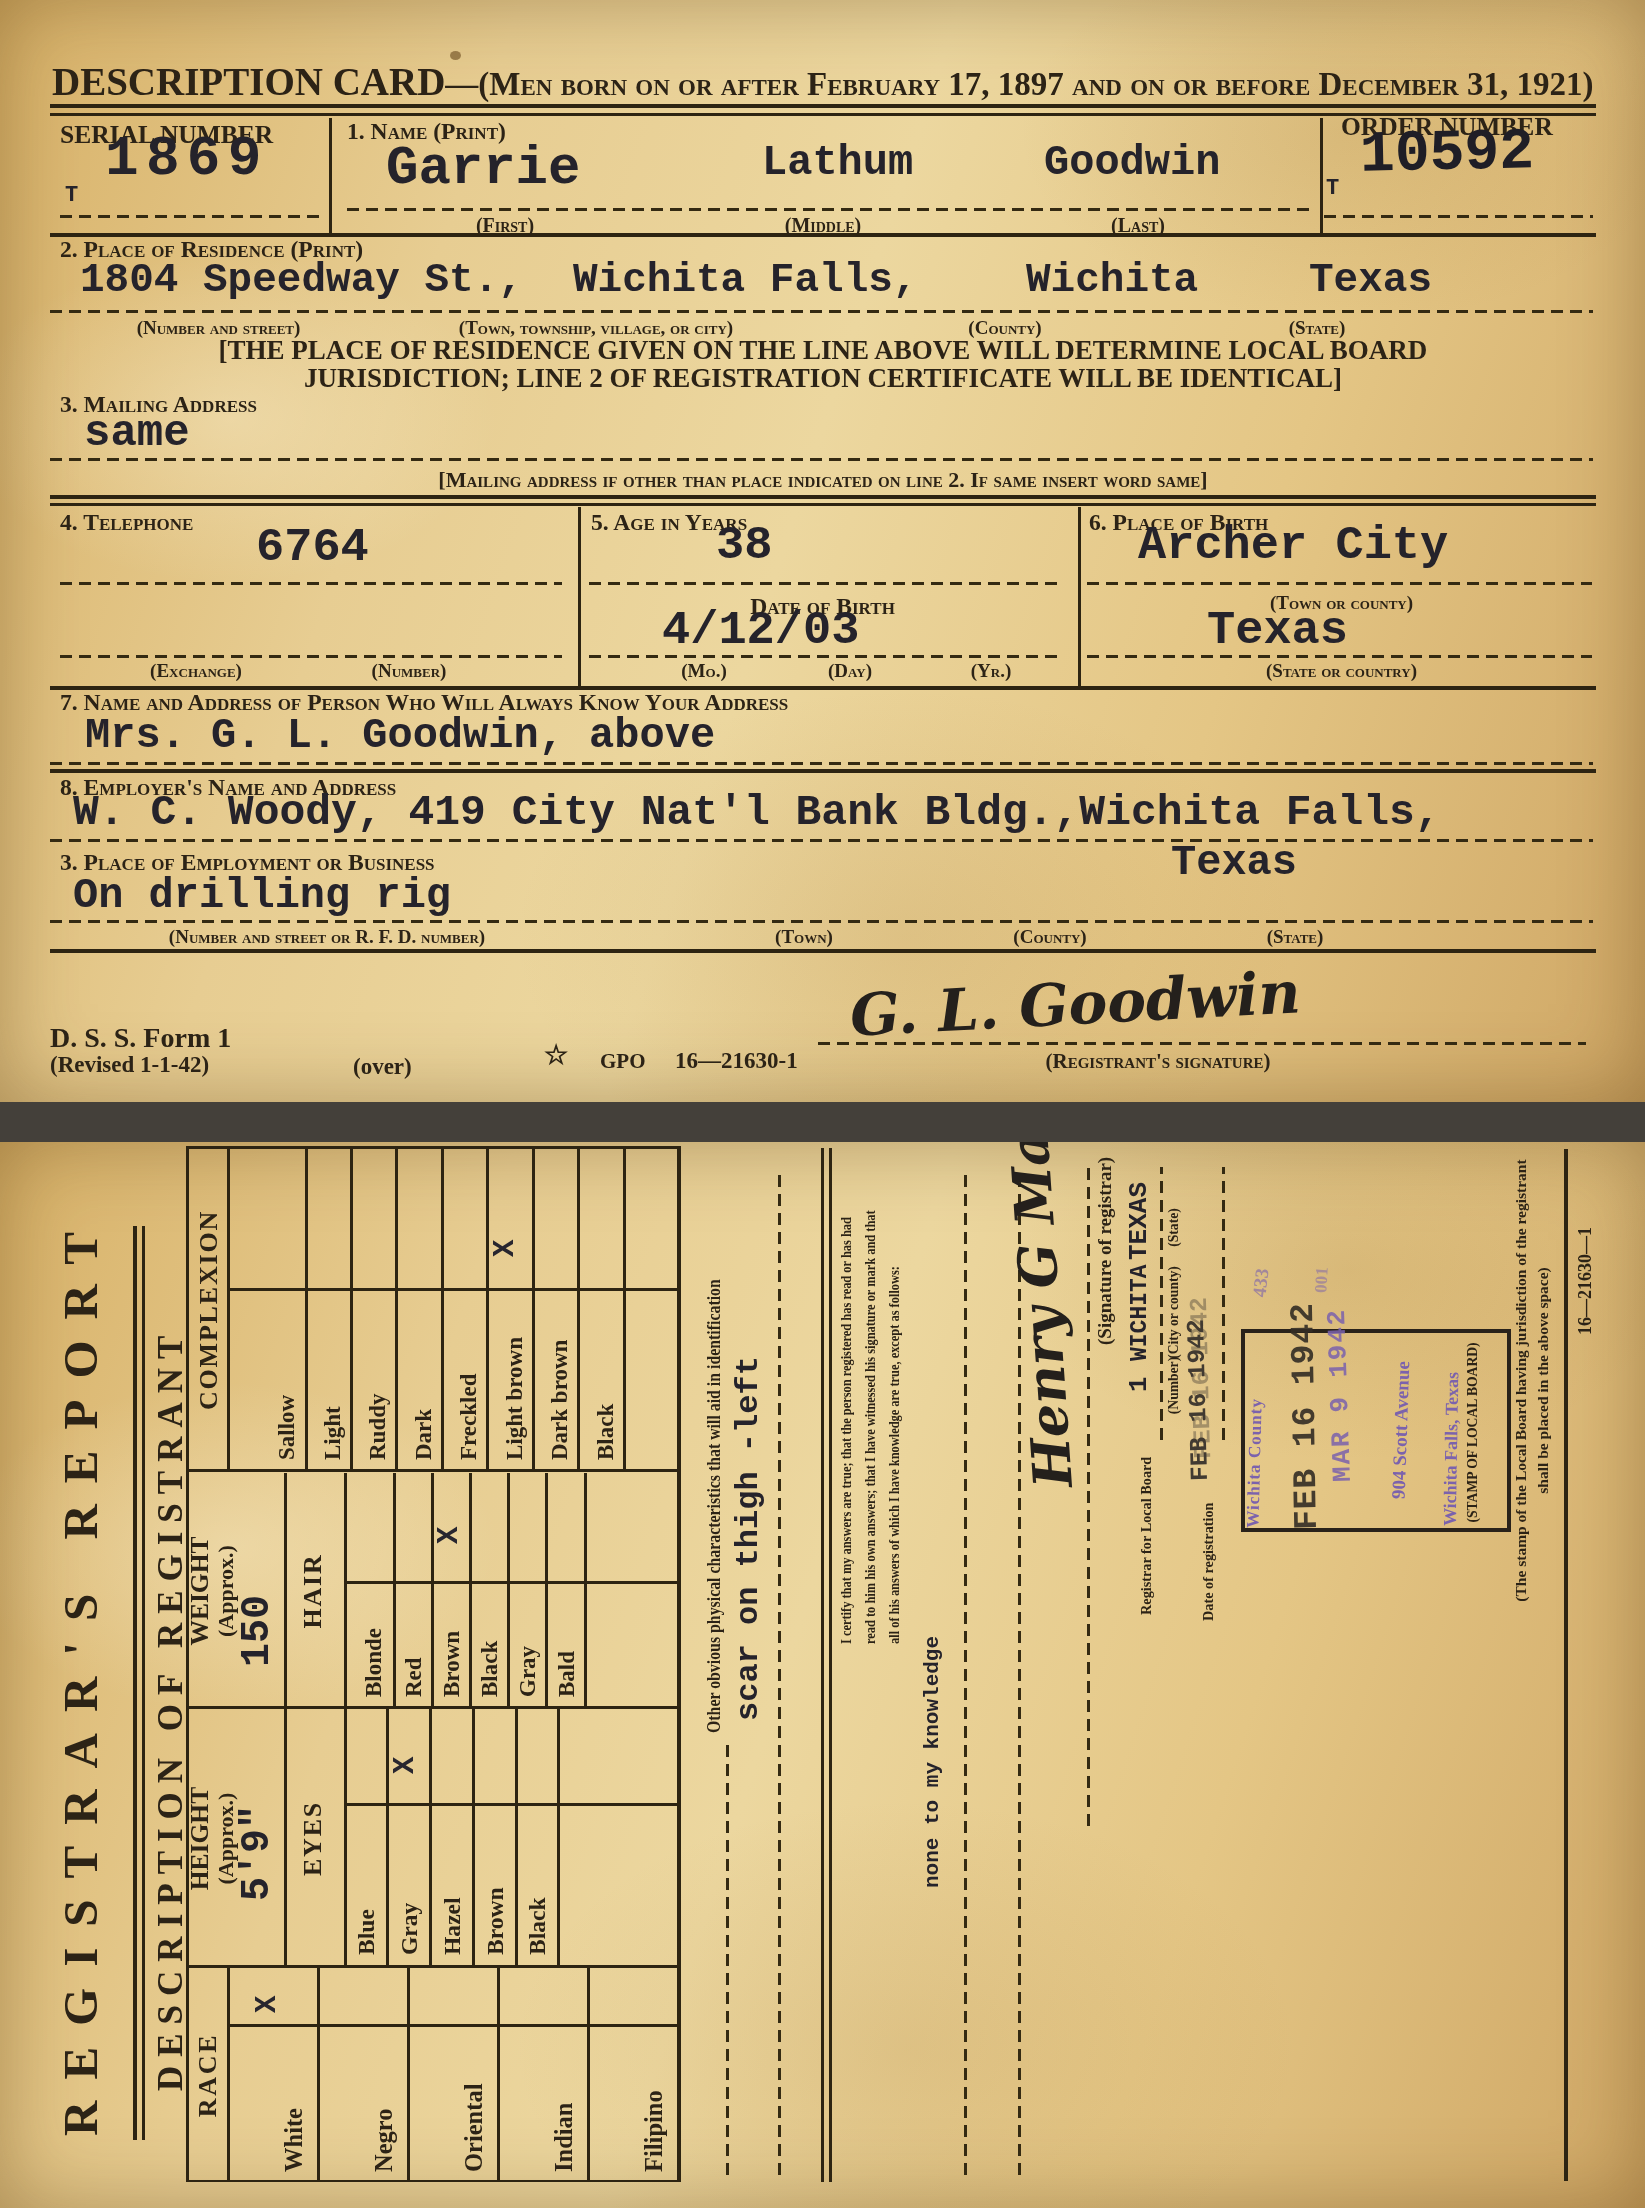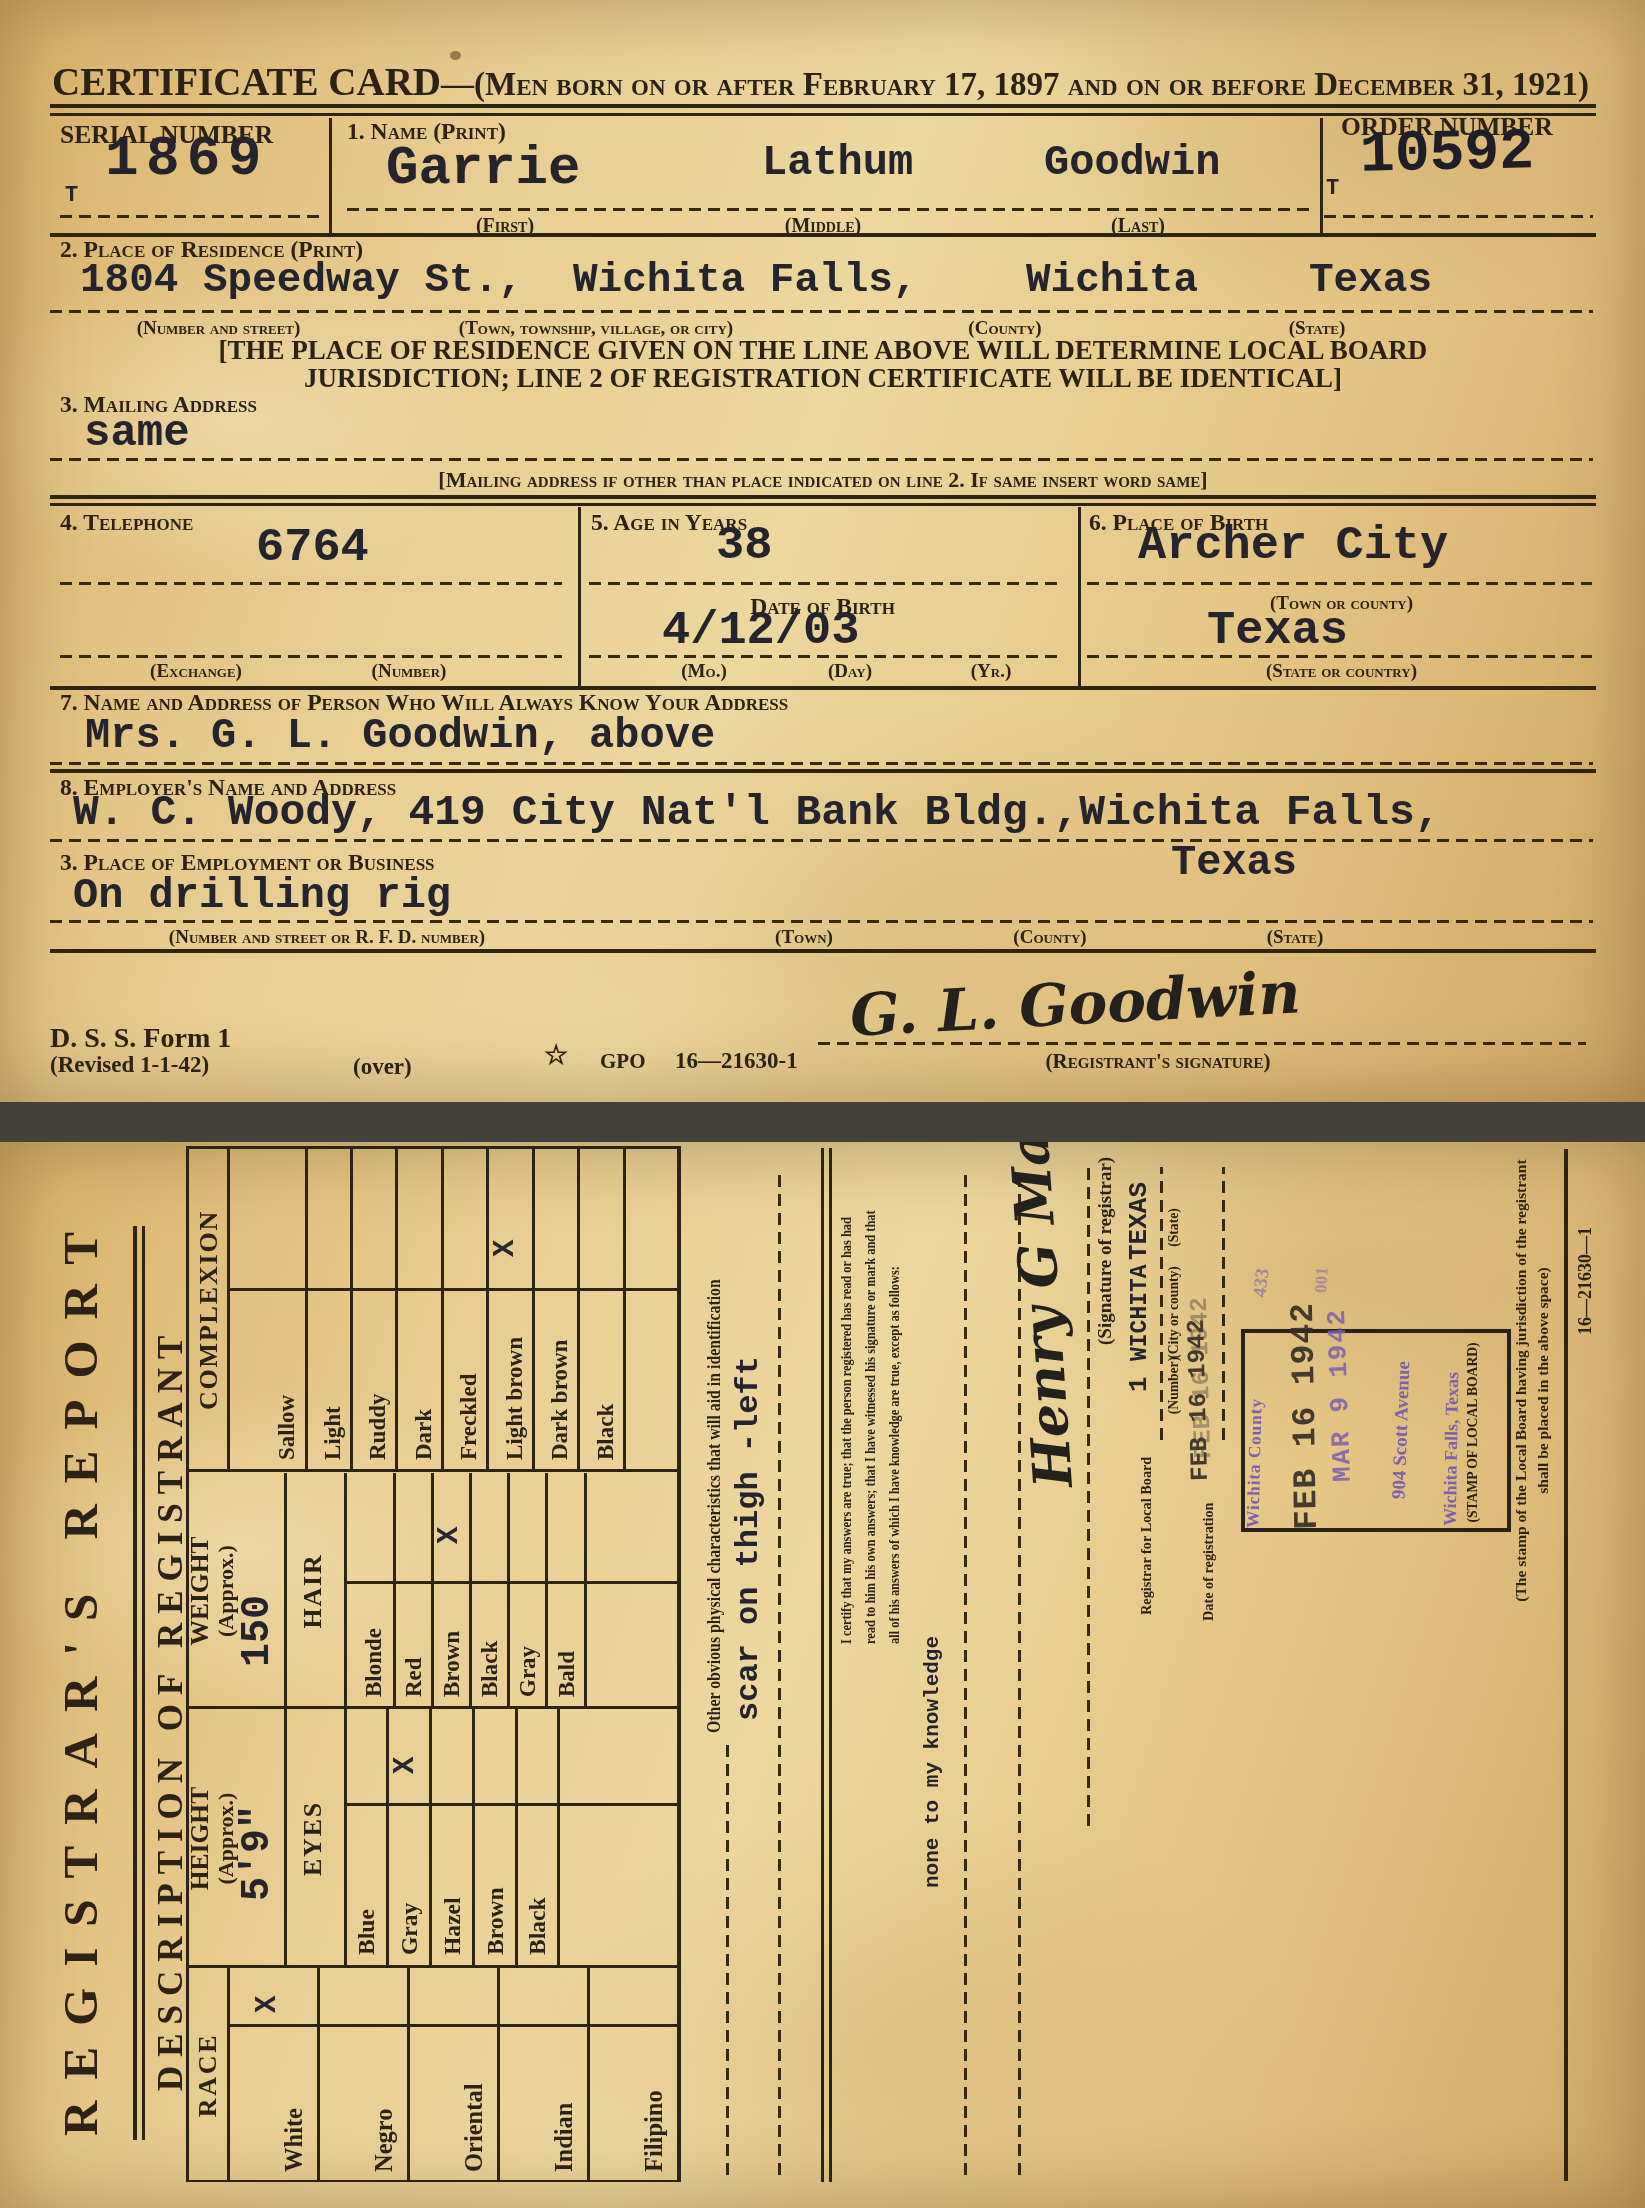--- a/index.html
+++ b/index.html
@@ -36,21 +36,21 @@
 </style>
 </head>
 <body>
 
 <div id="page">
 
   <div class="pane" id="front" style="top:0;left:0;width:1646px;height:1102px;">
     <div style="position:absolute;left:450px;top:51px;width:11px;height:9px;border-radius:50%;background:rgba(95,62,18,.55);"></div>
 
     <div class="pl" style="left:52px;top:62px;">
-      <span style="font-size:39px;">CERTIFICATE CARD</span><span style="font-size:33px;">—(Men born on or after February 17, 1897 and on or before December 31, 1921)</span>
+      <span style="font-size:39px;">DESCRIPTION CARD</span><span style="font-size:33px;">—(Men born on or after February 17, 1897 and on or before December 31, 1921)</span>
     </div>
     <div class="sl" style="left:50px;top:104px;width:1546px;height:3.6px;"></div>
     <div class="sl" style="left:50px;top:113px;width:1546px;height:2.7px;"></div>
 
     <div class="vl" style="left:329px;top:118px;height:115px;"></div>
     <div class="vl" style="left:1320px;top:118px;height:115px;"></div>
     <div class="sl" style="left:50px;top:233px;width:1546px;height:3.6px;"></div>
 
     <div class="pl" style="left:60px;top:122px;font-size:25.5px;">SERIAL NUMBER</div>
     <div class="ty" style="left:65px;top:185px;font-size:22px;">T</div>

